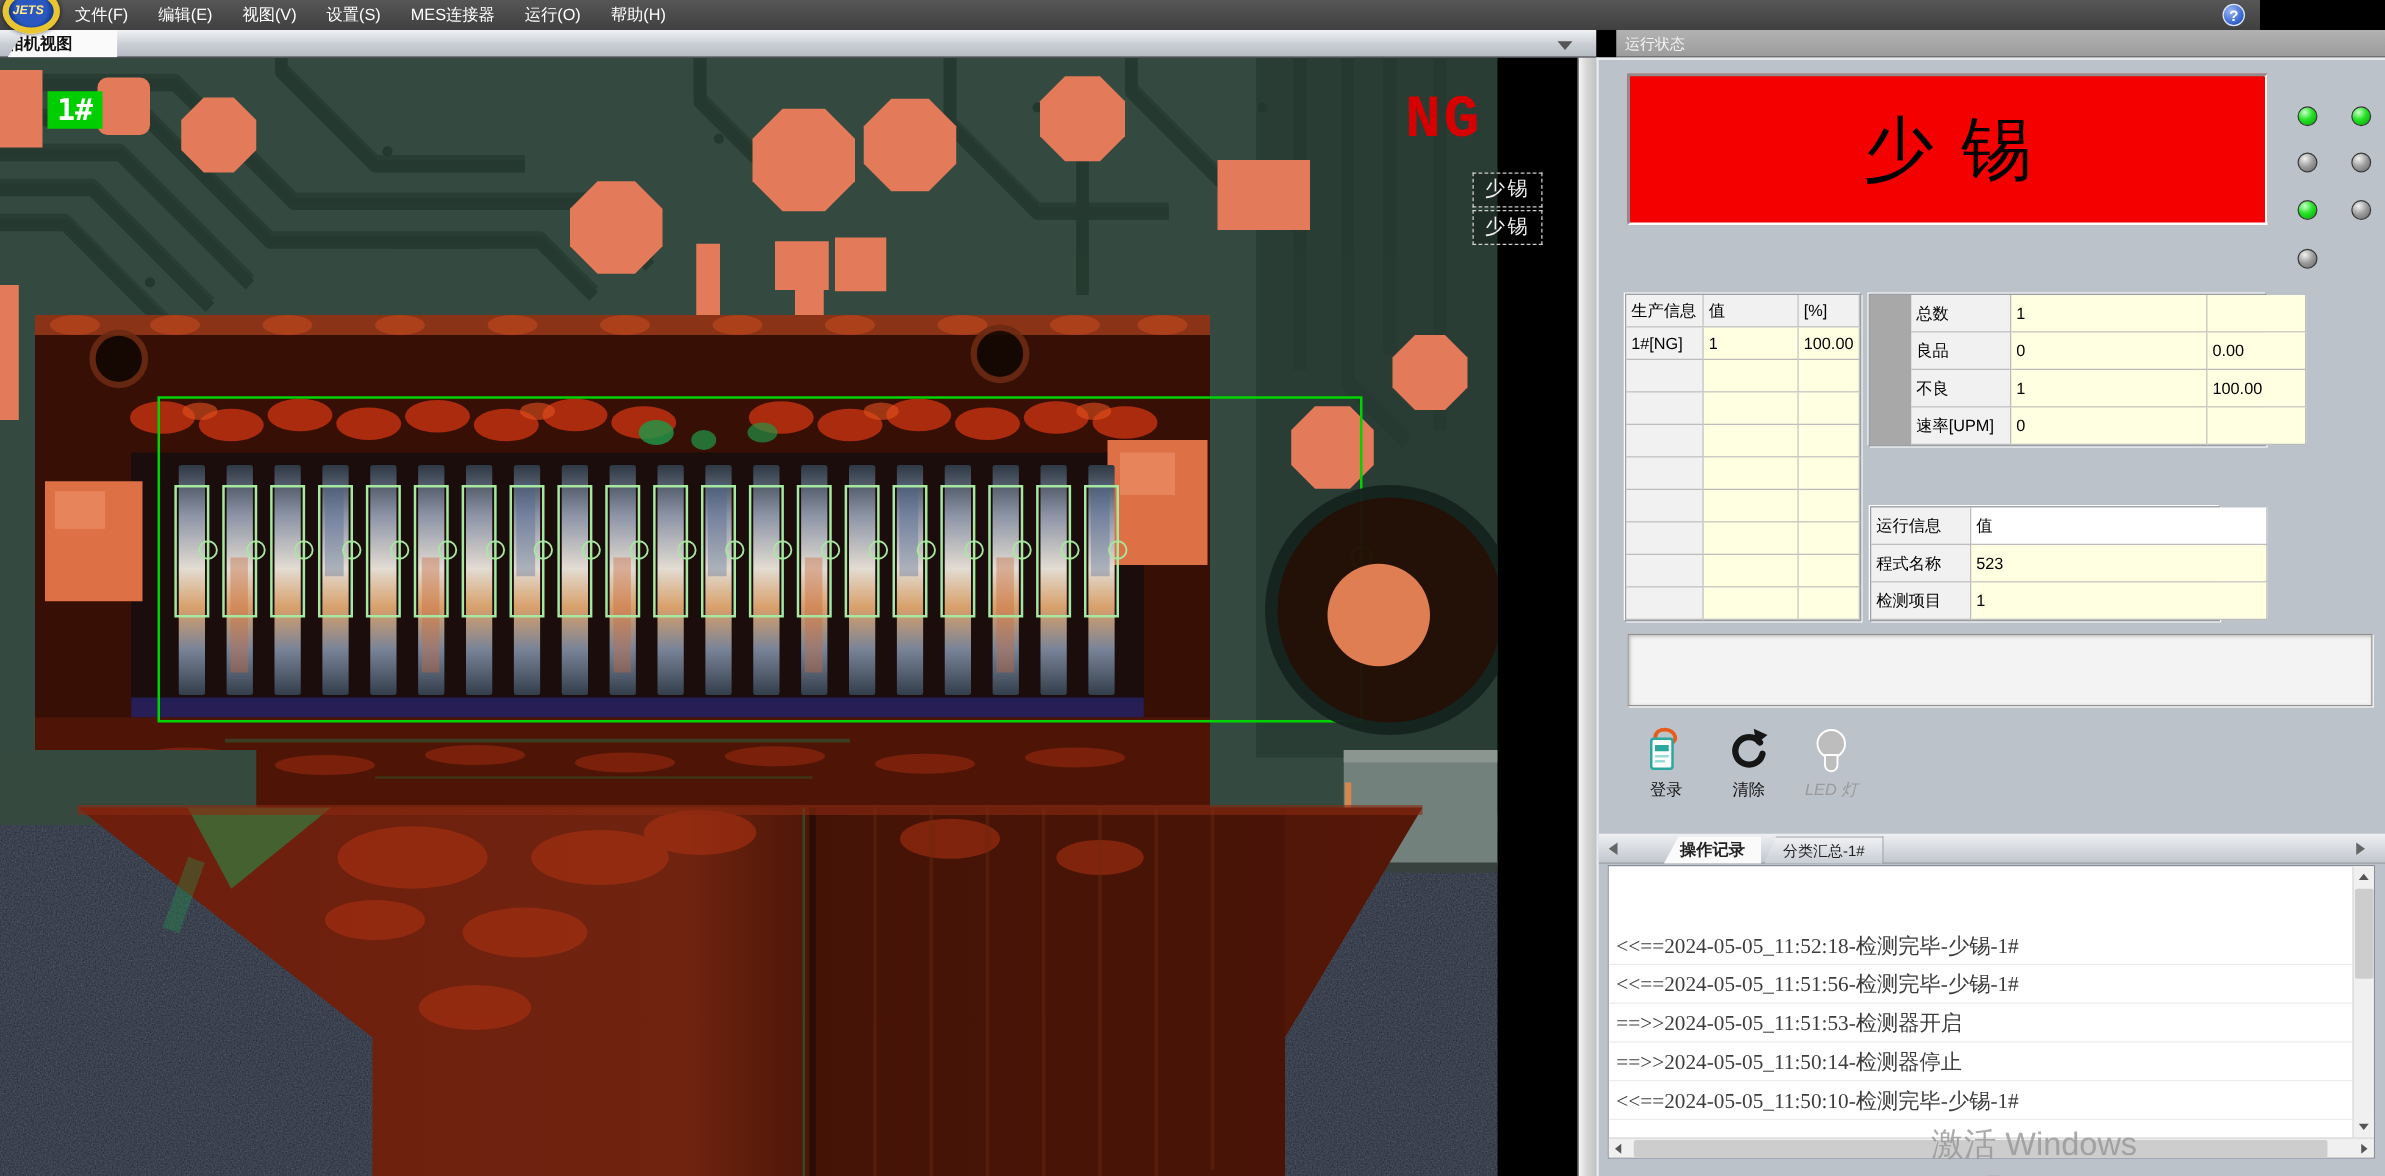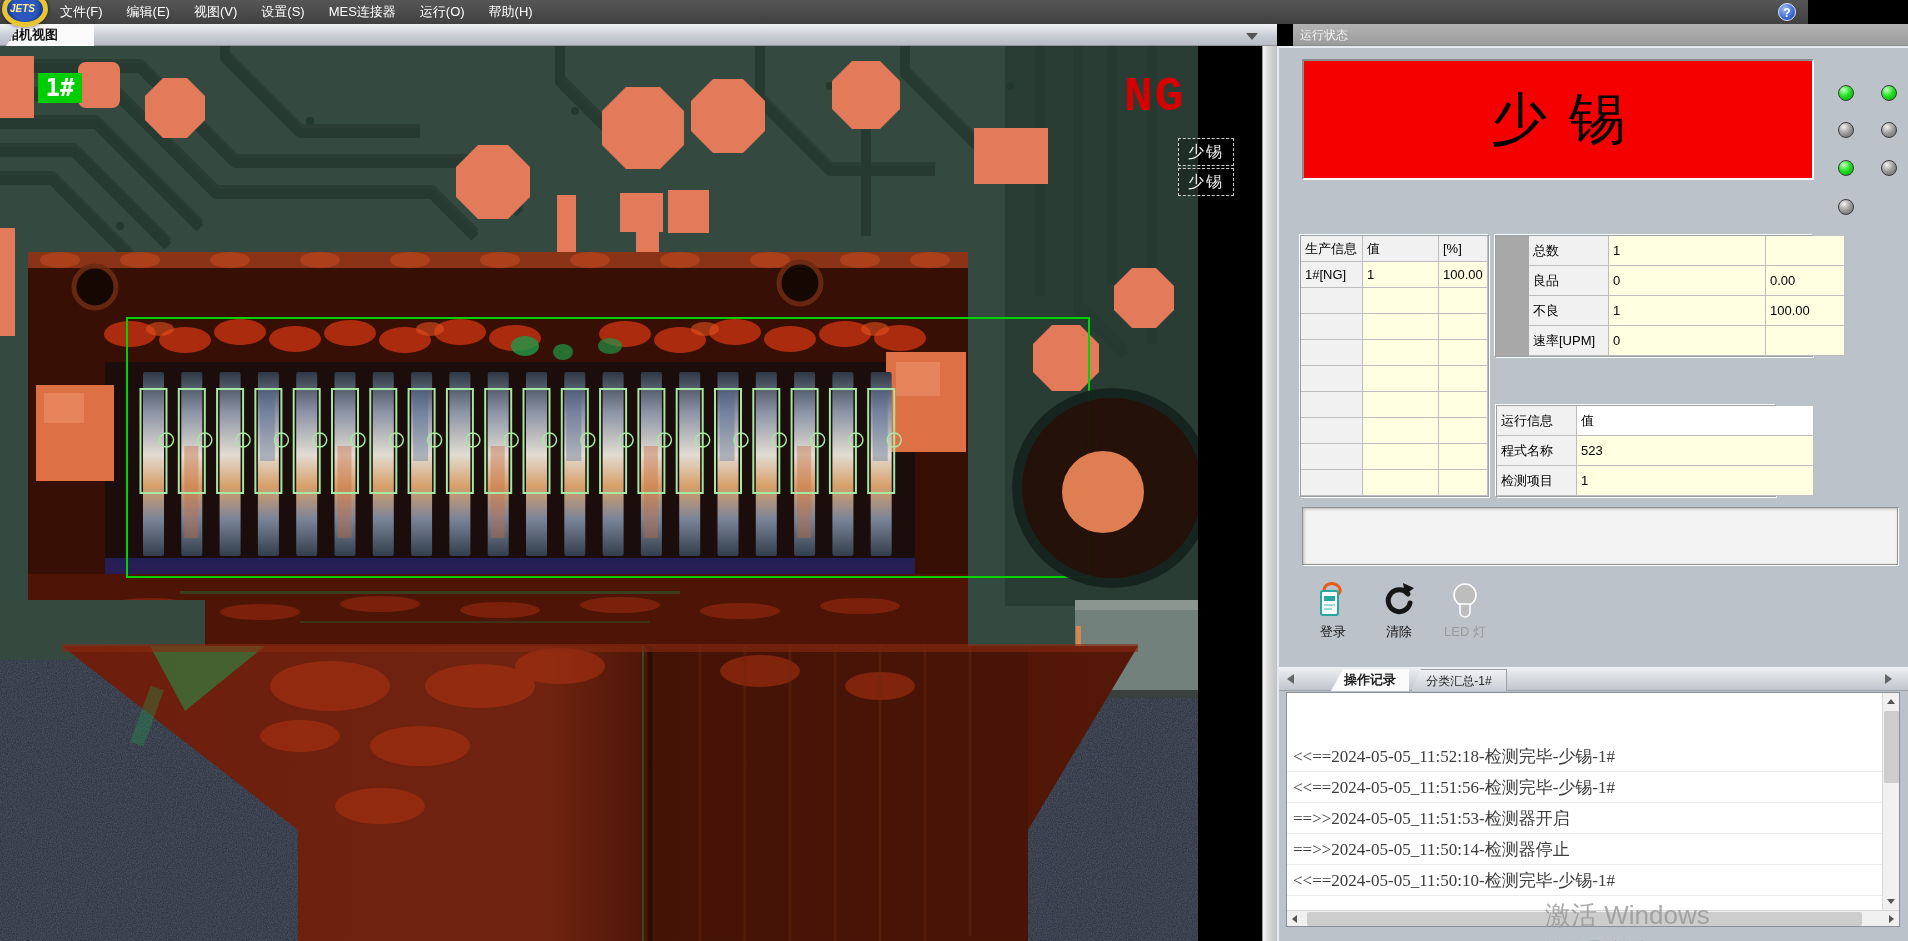--- a/index.html
+++ b/index.html
@@ -82,21 +82,21 @@
   #totals-table{ left:216px; top:187px; width:318px; grid-template-columns:80px 157px 79px; grid-auto-rows:30px;padding-left:33px; }
   #run-table   { left:217px; top:357px; width:280px; grid-template-columns:80px 237px;  grid-auto-rows:30px; }
 
   #msgbox { position:absolute; left:23px; top:459px; width:596px; height:58px; background:#f3f3f3;
             border:1px solid #909090; box-shadow:inset 1px 1px 3px rgba(0,0,0,.25), 1px 1px 0 #fff; }
 
   .tool-btn { position:absolute; top:533px; width:56px; height:70px; text-align:center; cursor:pointer; }
   .tool-btn .ic { display:block; margin:0 auto; width:36px; height:40px; }
   .tool-btn .lbl { display:block; margin-top:2px; font-size:13px; color:#111; }
   .tool-btn.disabled .lbl { color:#9a9a9a; }
-  #btn-login { left:26px; } #btn-clear { left:92px; } #btn-led { left:158px; }
+  #btn-login { left:26px; } #btn-clear { left:92px; } #btn-led { left:158px;font-style:italic; }
 
   #stop-btn { position:absolute; left:413px; top:531px; width:119px; height:78px; background:#f4756b;
               border:2px solid #2c2c2c; display:flex; flex-direction:column; align-items:center;
               justify-content:center; cursor:pointer; font-family:"Liberation Serif", serif; }
   #stop-btn div { font-size:16px; color:#1c1c28; line-height:20px; }
 
   #log-tabstrip { position:absolute; left:0; top:619px; width:631px; height:24px;
                   background:linear-gradient(#eef0f3,#c2c6cd); border-bottom:1px solid #9aa0a6; }
   .tab-arrow { position:absolute; top:7px; width:0; height:0; border-top:5px solid transparent;
                border-bottom:5px solid transparent; cursor:pointer; }

